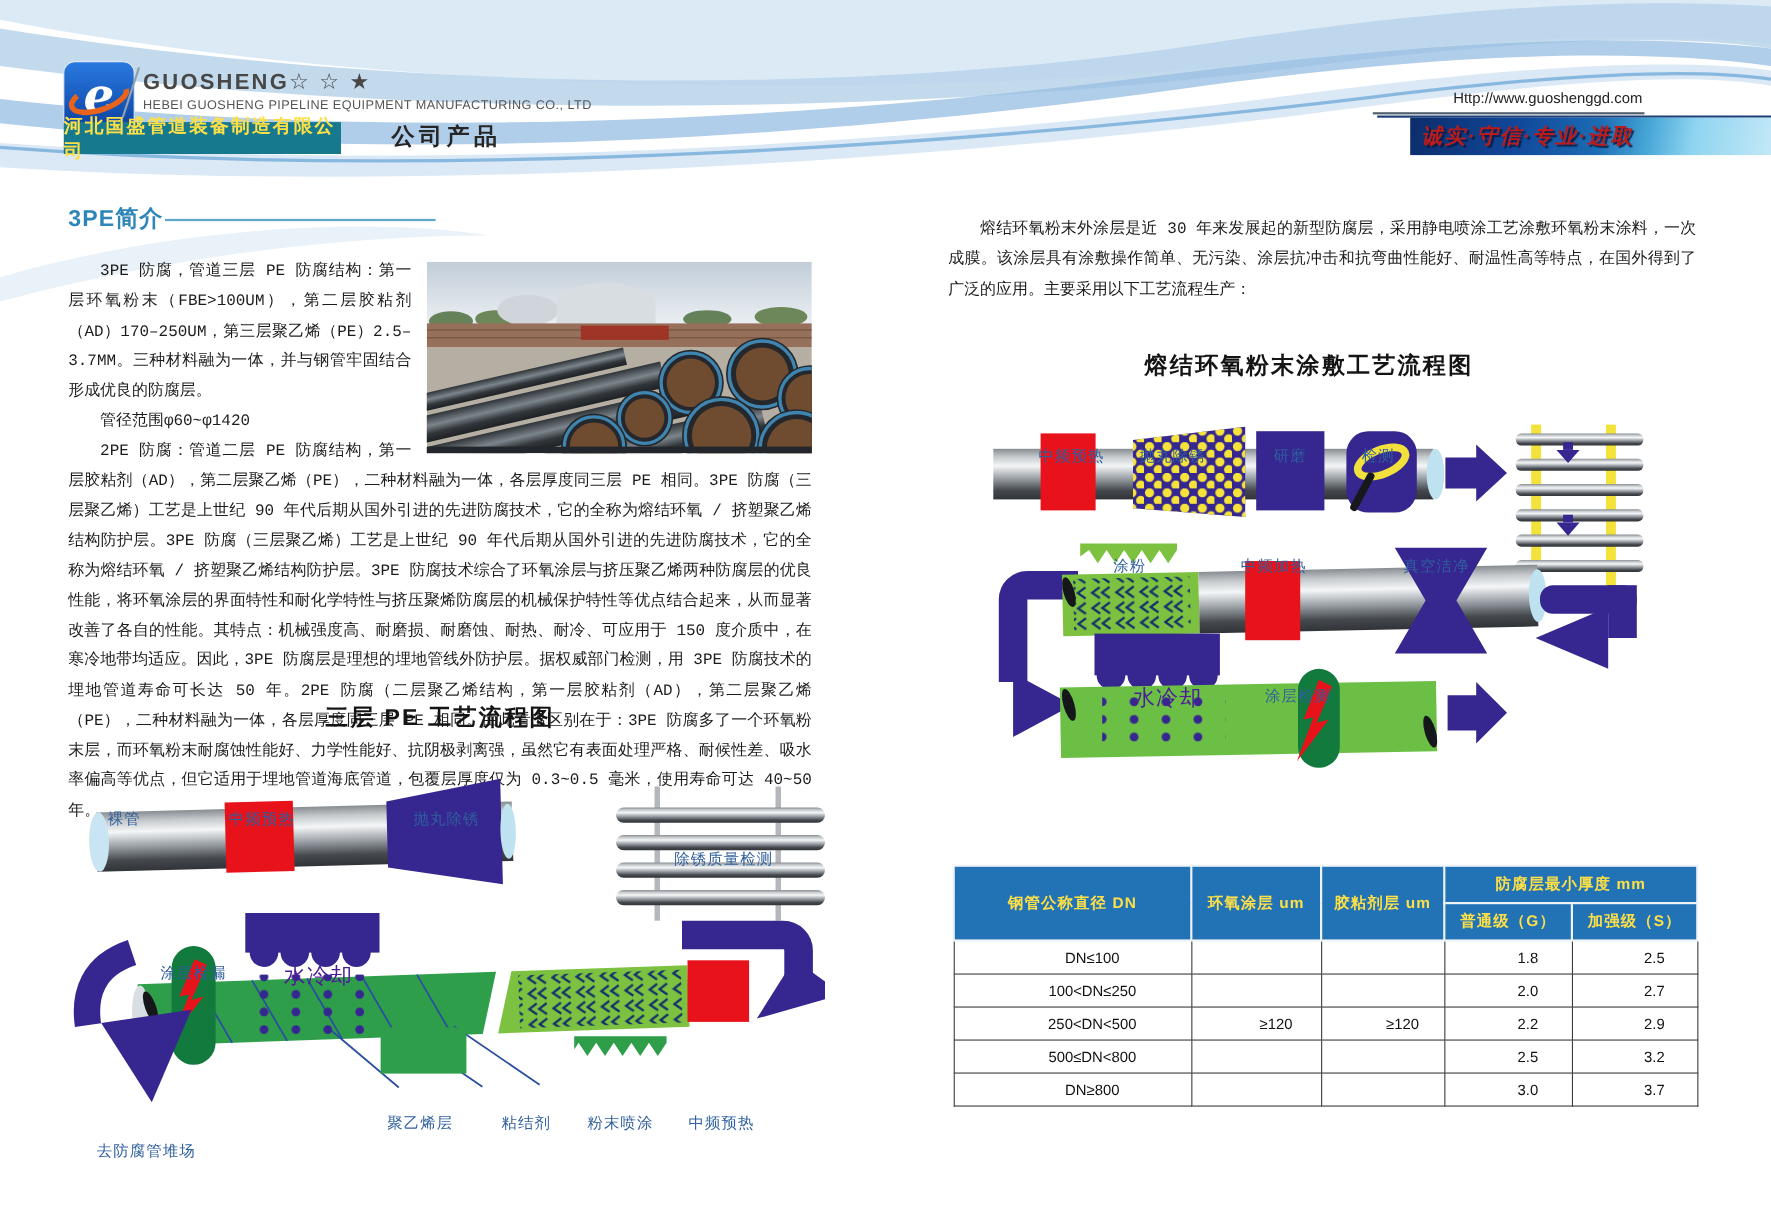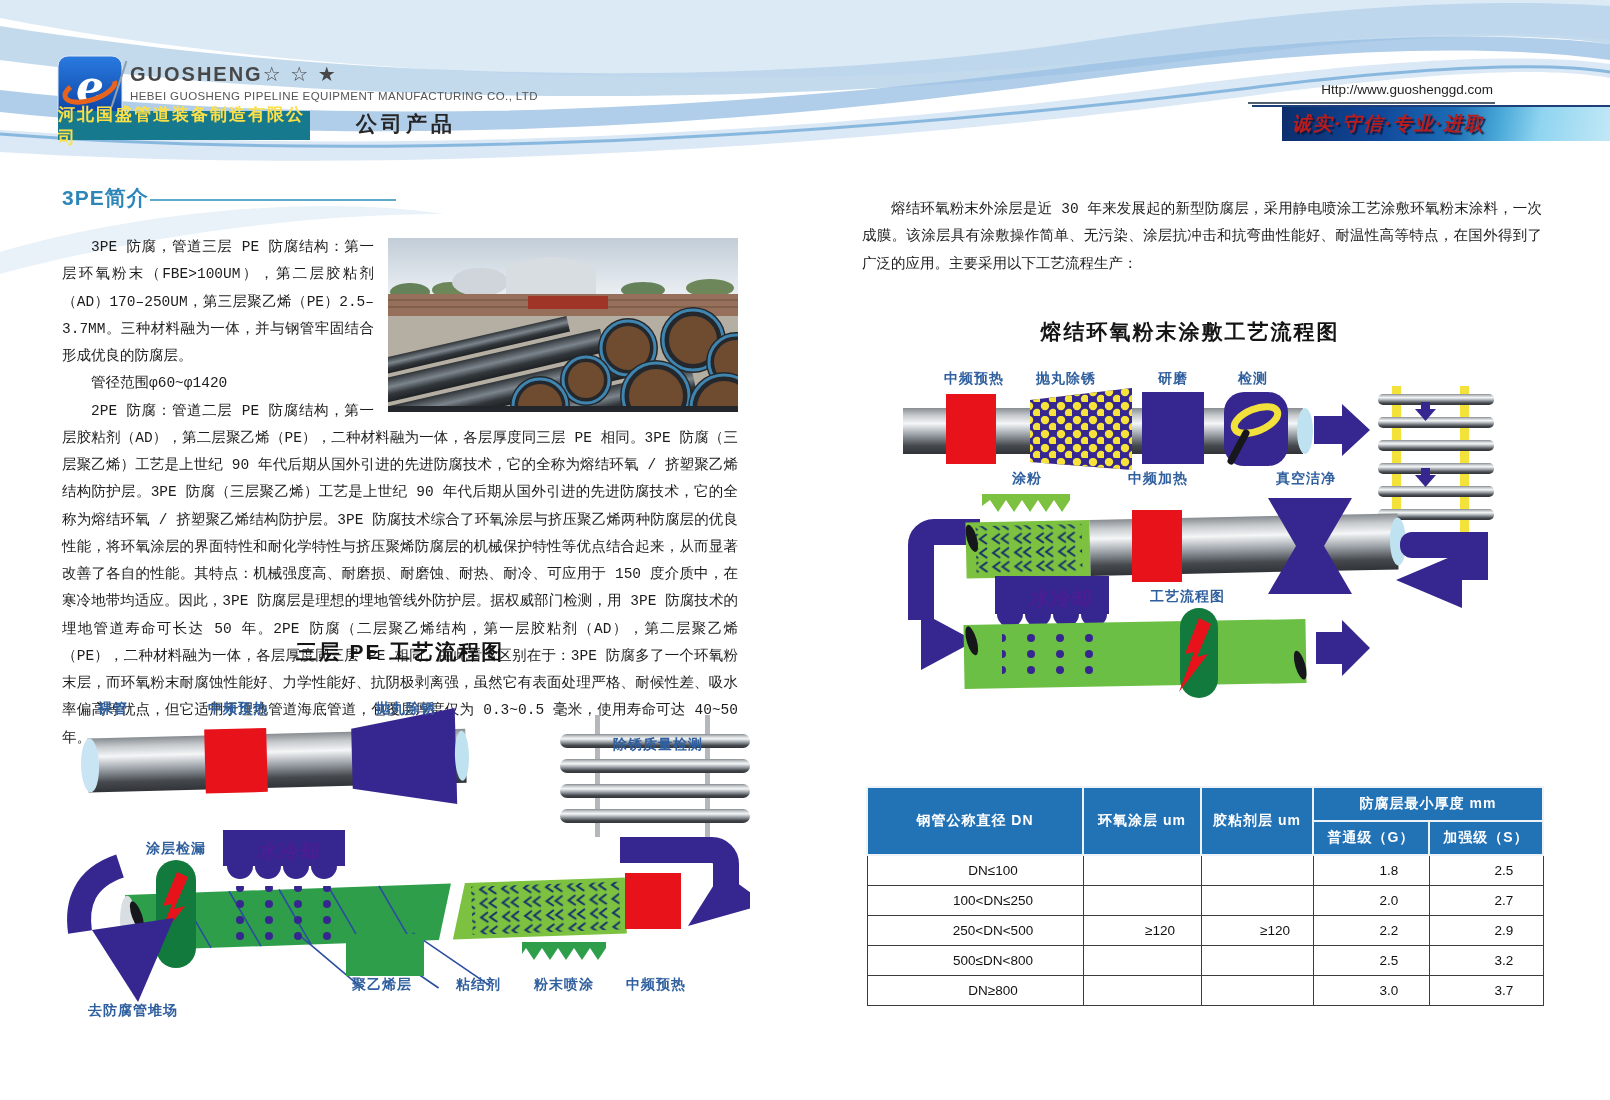--- a/index.html
+++ b/index.html
@@ -1,22 +1,22 @@
 <!DOCTYPE html>
 <html><head>
 <meta charset="utf-8">
 <style>
   html,body{margin:0;padding:0;background:#ffffff;}
   body{width:1610px;height:1100px;position:relative;overflow:hidden;
        font-family:"Liberation Sans","DejaVu Sans",sans-serif;color:#1a1a1a;}
   .abs{position:absolute;}
   .para{font-size:14.5px;line-height:1.88;text-align:justify;color:#1c1c1c;font-family:Liberation Mono, monospace;}
   .para p{margin:0;text-indent:2em;}
-  .dlabel{position:absolute;font-size:14px;font-weight:bold;color:#2f5f9e;
-          white-space:nowrap;letter-spacing:1px;}
+  .dlabel{position:absolute;font-size:14px;font-weight:normal;color:#2f5f9e;
+          white-space:nowrap;letter-spacing:1px;margin-top:36px;}
   .dlabel.white{color:#4c1d95;font-size:20px;}
   .dtitle{position:absolute;font-weight:bold;font-size:21px;color:#141414;
           letter-spacing:2px;text-align:center;}
   .section-title{position:absolute;left:62px;top:184px;font-size:21px;font-weight:bold;
           color:#2e86b8;letter-spacing:1px;}
   .title-rule{position:absolute;left:150px;top:199px;width:246px;height:2px;background:#5fa8cc;}
   .logo-title{position:absolute;left:130px;top:62px;font-size:20px;font-weight:bold;
           color:#474747;letter-spacing:2px;}
   .logo-sub{position:absolute;left:130px;top:90px;font-size:11.5px;color:#555;letter-spacing:.4px;}
   .teal-bar{position:absolute;left:58px;top:111px;width:252px;height:29px;background:#17798e;
@@ -35,21 +35,21 @@
           font-style:italic;color:#b91c1c;letter-spacing:2px;
           text-shadow:2px 2px 1px rgba(10,22,60,.85);}
   .slash{position:absolute;left:118px;top:60px;width:2px;height:48px;background:#8fa0b0;
           transform:rotate(18deg);}
   .photo{width:350px;height:174px;float:right;margin:4px 0 10px 14px;}
   
   .tablewrap{position:absolute;left:866px;top:786px;width:676px;}
   .ttitle{height:34px;background:#8fa9c3;display:flex;align-items:center;justify-content:center;
           font-weight:bold;font-size:16px;color:#141414;letter-spacing:1px;}
   table{width:100%;border-collapse:collapse;table-layout:fixed;}
-  thead th{background:#2272b6;color:#ffffff;font-size:14px;font-weight:bold;
+  thead th{background:#2272b6;color:#fde047;font-size:14px;font-weight:bold;
           border:2px solid #eef3f8;height:30px;letter-spacing:1px;}
   tbody td{background:#fff;border:1px solid #3c3c3c;height:27px;text-align:center;
           font-size:13.5px;color:#111;padding-left:37px;}
 </style>
 </head>
 <body>
 
 <svg width="0" height="0" style="position:absolute">
   <defs>
     <linearGradient id="pipeV" x1="0" y1="0" x2="0" y2="1">
@@ -294,21 +294,21 @@
 </svg>
 
 <div class="dlabel" style="left:944px;top:370px">中频预热</div>
 <div class="dlabel" style="left:1036px;top:370px">抛丸除锈</div>
 <div class="dlabel" style="left:1158px;top:370px">研磨</div>
 <div class="dlabel" style="left:1238px;top:370px">检测</div>
 <div class="dlabel" style="left:1012px;top:470px">涂粉</div>
 <div class="dlabel" style="left:1128px;top:470px">中频加热</div>
 <div class="dlabel" style="left:1276px;top:470px">真空洁净</div>
 <div class="dlabel white" style="left:1030px;top:585px">水冷却</div>
-<div class="dlabel" style="left:1150px;top:588px">工艺流程图</div>
+<div class="dlabel" style="left:1150px;top:588px">涂层检测</div>
 
 <div class="tablewrap">
   <table>
     <colgroup>
       <col style="width:216px">
         <col style="width:118px">
         <col style="width:112px">
       <col style="width:116px">
         <col style="width:114px">
     </colgroup>

